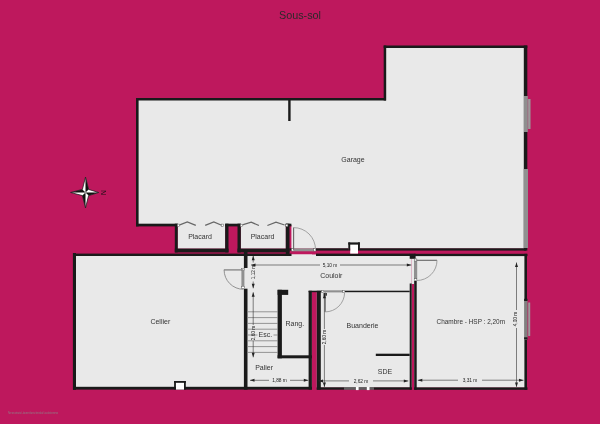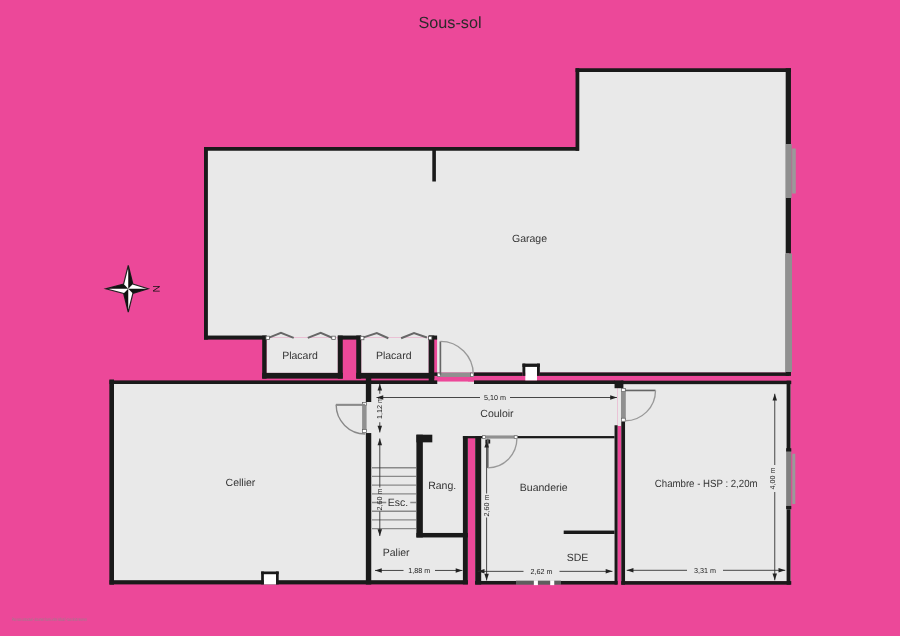--- a/index.html
+++ b/index.html
@@ -1,16 +1,16 @@
 <!DOCTYPE html>
 <html><head>
 <meta charset="utf-8">
 <style>
   html,body{margin:0;padding:0;background:#ffffff;}
-  .page{position:relative;width:600px;height:424px;background:#ec4899;font-family:"Liberation Sans", sans-serif;}
+  .page{position:relative;width:600px;height:424px;background:#be185d;font-family:"Liberation Sans", sans-serif;}
   svg{display:block;}
   text{font-family:"Liberation Sans", sans-serif;}
 </style>
 </head>
 <body>
 <div class="page">
 <svg width="600" height="424" viewBox="0 0 600 424">
 
 <g>
   <text x="300" y="18.8" font-size="10.8" fill="#2a2a2a" text-anchor="middle">Sous-sol</text>

